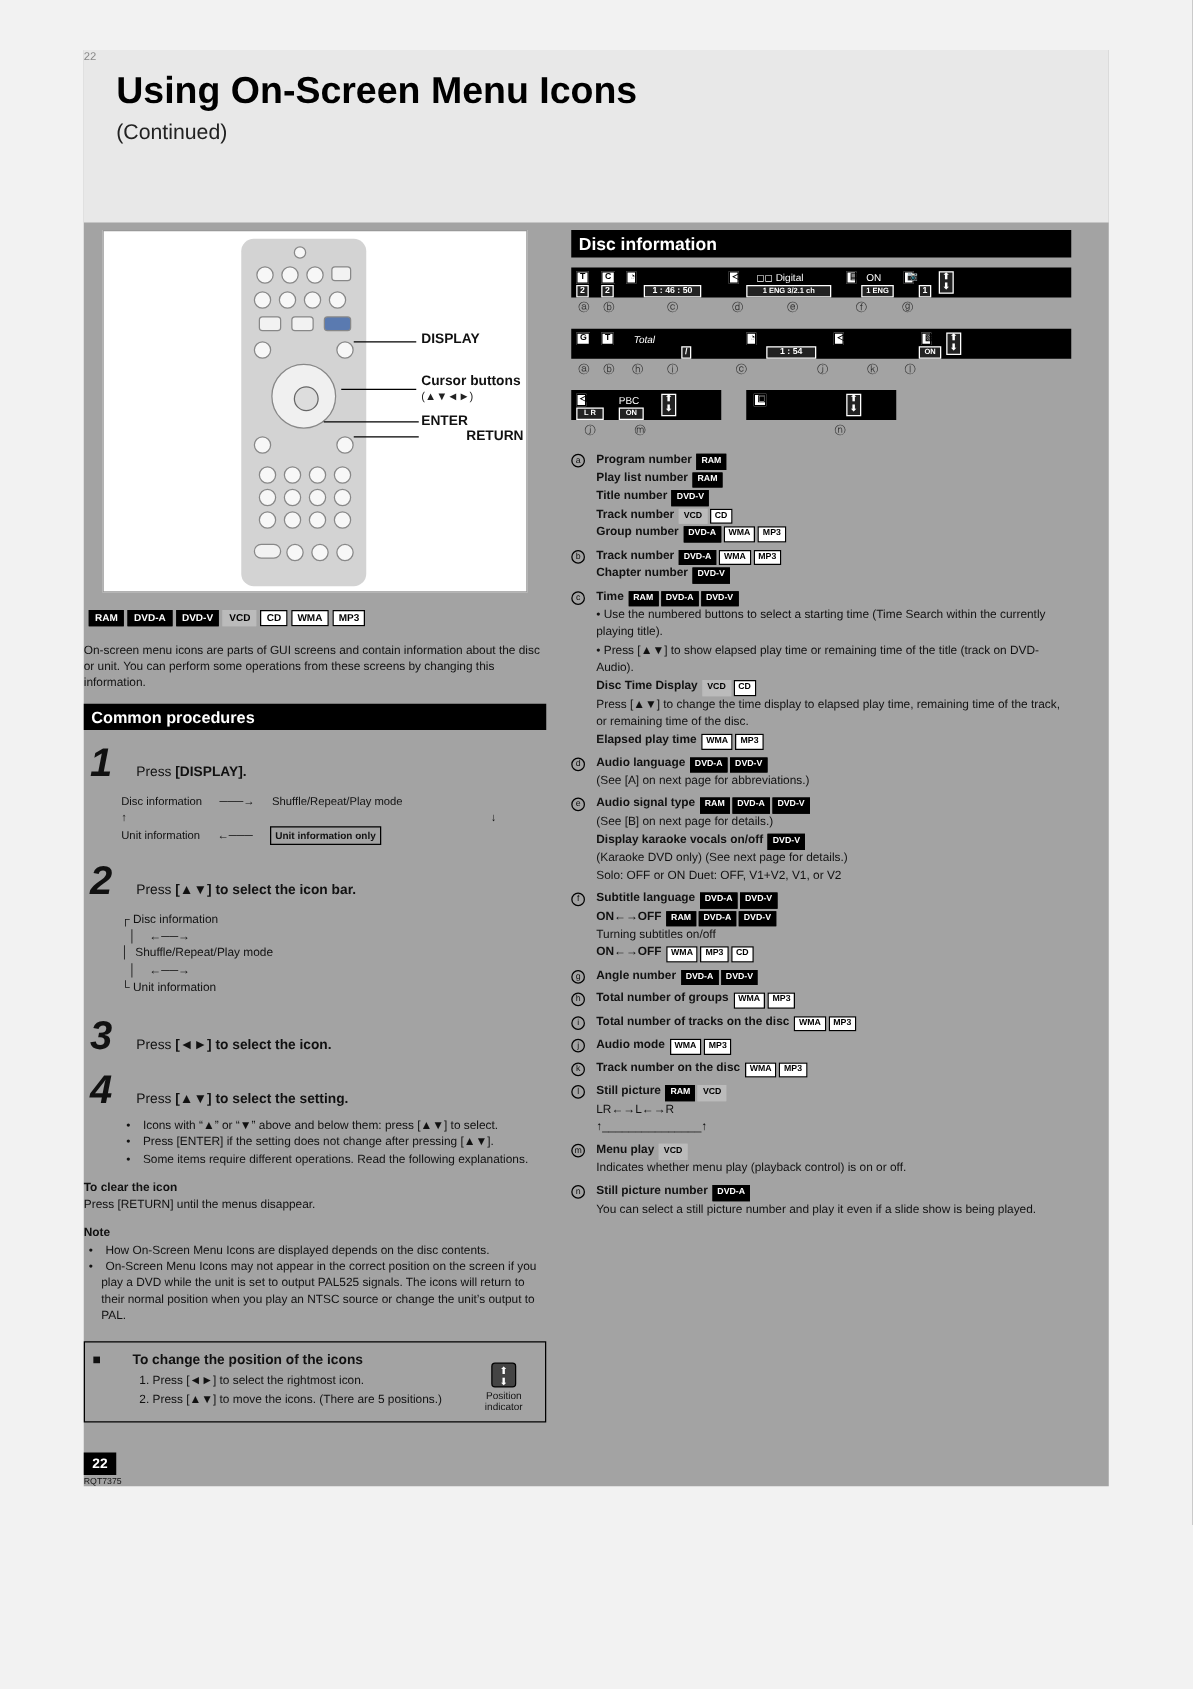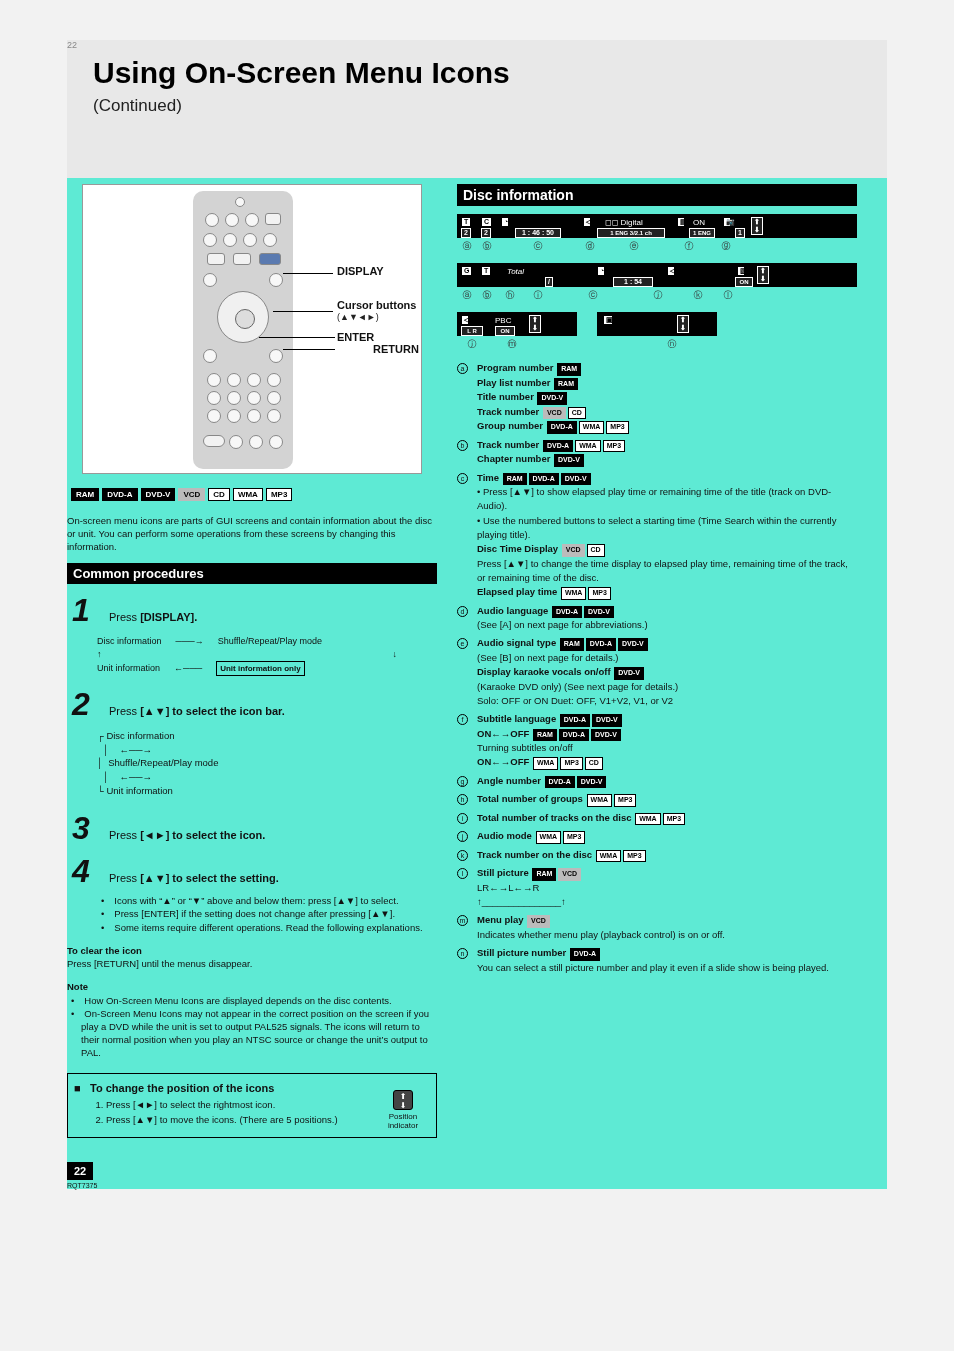--- a/index.html
+++ b/index.html
@@ -8,21 +8,21 @@
     background: #f2f2f2;
     font-family: Arial, Helvetica, sans-serif;
     color: #111;
     font-size: 11px;
     position: relative;
   }
   .page {
     position: relative;
     width: 820px;
     margin: 40px auto;
-    background: #5eead4;
+    background: #a3a3a3;
   }
   .top-gray-band {
     position: relative;
     height: 138px;
     background: #e8e8e8;
     padding: 16px 20px 6px 20px;
   }
   .page-num-top {
     position:absolute;
     top:0; left:0;
@@ -369,21 +369,21 @@
       <div class="note9">
         <b>Note</b>
         <ul class="bullets" style="margin-top:2px;">
           <li>How On-Screen Menu Icons are displayed depends on the disc contents.</li>
           <li>On-Screen Menu Icons may not appear in the correct position on the screen if you play a DVD while the unit is set to output PAL525 signals. The icons will return to their normal position when you play an NTSC source or change the unit’s output to PAL.</li>
         </ul>
       </div>
 
       <div class="change-box">
         <span class="sq">■</span>
-        <div style="margin-left:14px;">
+        <div style="margin-left:30px;">
           <b>To change the position of the icons</b>
           <ol style="font-size:9.5px;margin:4px 0 0 16px;line-height:1.5;">
             <li>Press [◄►] to select the rightmost icon.</li>
             <li>Press [▲▼] to move the icons. (There are 5 positions.)</li>
           </ol>
         </div>
         <div style="position:absolute;right:8px;top:16px;text-align:center;">
           <div class="indicator-icon">⬆<br>⬇</div>
           <div style="font-size:8px;margin-top:2px;width:50px;">Position indicator</div>
         </div>
@@ -485,22 +485,22 @@
             <div class="lead"><span class="circ">b</span></div>
             <div class="body">
               <div><b>Track number </b><span class="mini-tag dark">DVD-A</span><span class="mini-tag">WMA</span><span class="mini-tag">MP3</span></div>
               <div><b>Chapter number </b><span class="mini-tag dark">DVD-V</span></div>
             </div>
           </div>
           <div class="row">
             <div class="lead"><span class="circ">c</span></div>
             <div class="body">
               <div><b>Time </b><span class="mini-tag dark">RAM</span><span class="mini-tag dark">DVD-A</span><span class="mini-tag dark">DVD-V</span></div>
+              <div><span>• Use the numbered buttons to select a starting time (Time Search within the currently playing title). </span></div>
               <div><span>• Press [▲▼] to show elapsed play time or remaining time of the title (track on DVD-Audio). </span></div>
-              <div><span>• Use the numbered buttons to select a starting time (Time Search within the currently playing title). </span></div>
               <div><b>Disc Time Display </b><span class="mini-tag gray">VCD</span><span class="mini-tag">CD</span></div>
               <div><span>Press [▲▼] to change the time display to elapsed play time, remaining time of the track, or remaining time of the disc. </span></div>
               <div><b>Elapsed play time </b><span class="mini-tag">WMA</span><span class="mini-tag">MP3</span></div>
             </div>
           </div>
           <div class="row">
             <div class="lead"><span class="circ">d</span></div>
             <div class="body">
               <div><b>Audio language </b><span class="mini-tag dark">DVD-A</span><span class="mini-tag dark">DVD-V</span></div>
               <div><span>(See [A] on next page for abbreviations.) </span></div>

